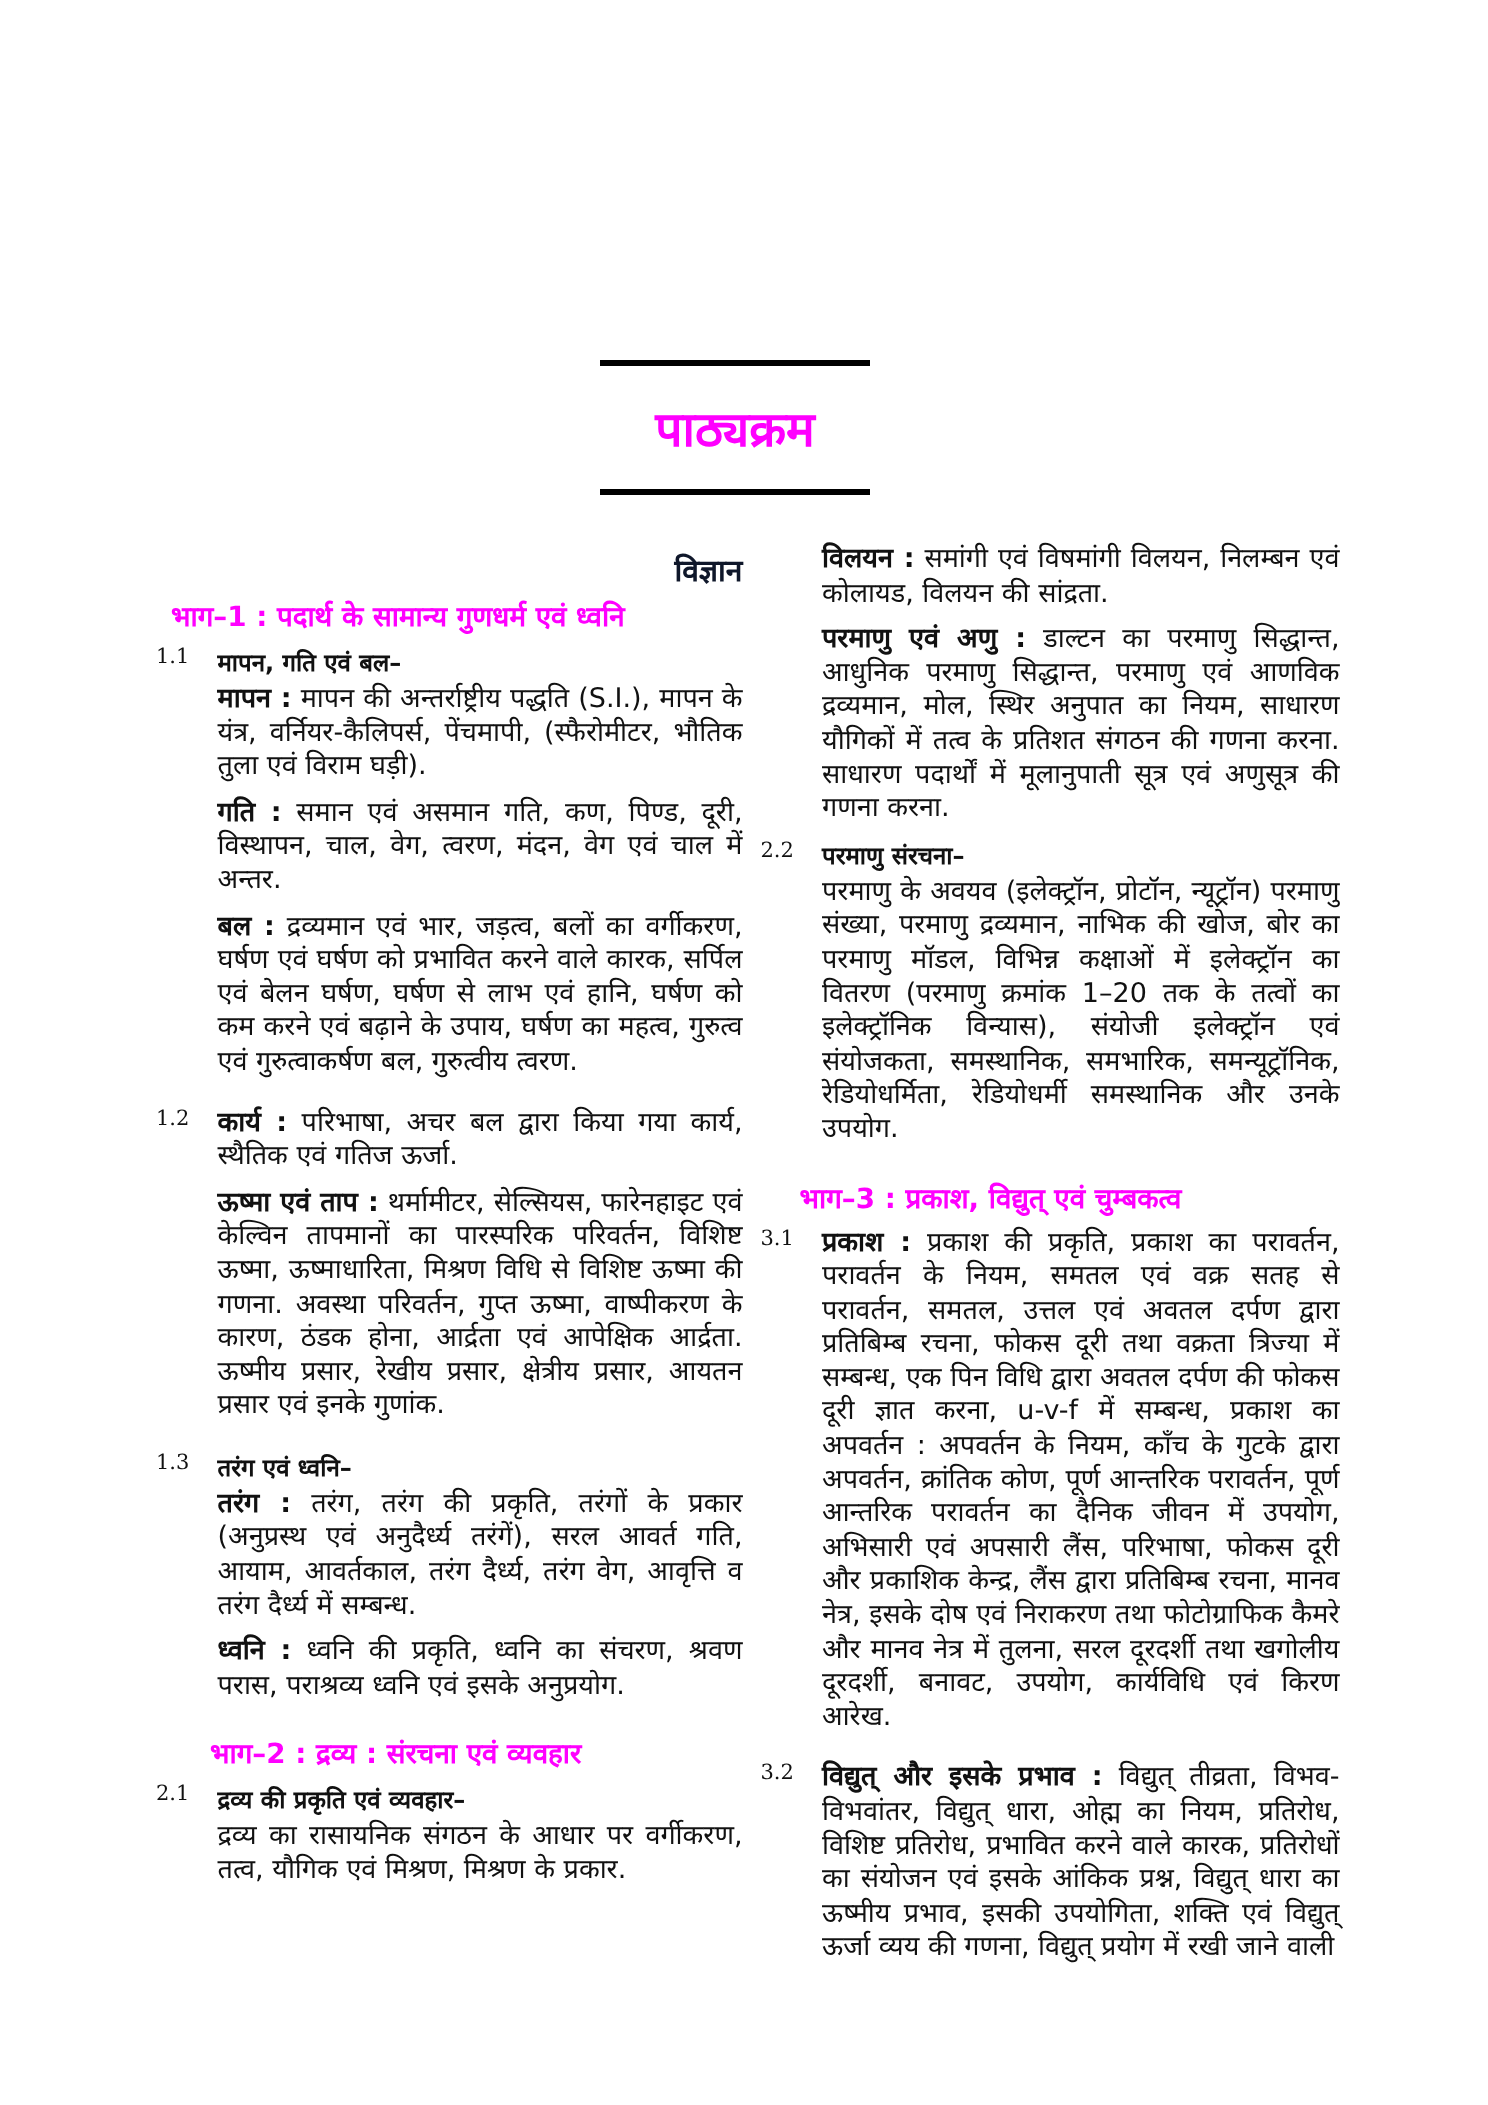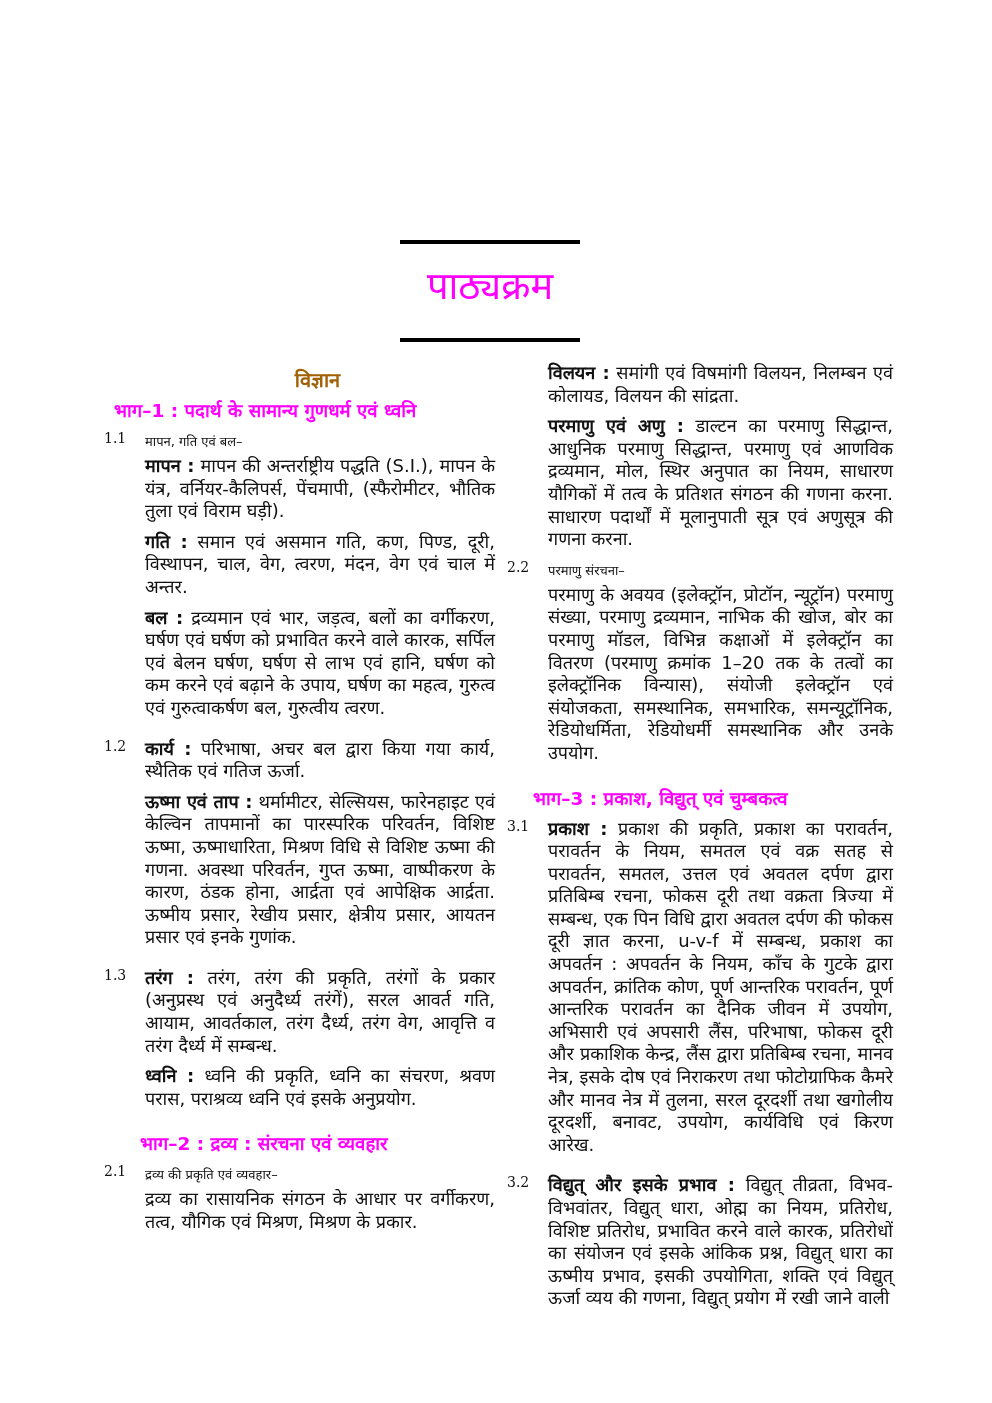--- a/index.html
+++ b/index.html
@@ -1,28 +1,28 @@
 <!DOCTYPE html>
 <html><head>
 <meta charset="utf-8">
 <style>
   html, body { margin: 0; padding: 0; background: #ffffff; }
   body { width: 992px; height: 1403px; position: relative; overflow: hidden;
          font-family: "DejaVu Sans", "Liberation Sans", sans-serif; color: #111; }
   .title-block { position: absolute; left: 400px; top: 240px; width: 180px; text-align: center; }
   .rule { height: 4px; background: #000; width: 180px; }
-  .title { color: #ff00ff; font-weight: normal; font-size: 38px; line-height: 84px; height: 94px; }
+  .title { color: #ff00ff; font-weight: bold; font-size: 32px; line-height: 84px; height: 82px; }
   .col { position: absolute; top: 362px; }
   .col-left { left: 100px; width: 395px; }
   .col-right { left: 503px; width: 390px; }
-  .h-subject { color: #a16207; font-weight: bold; font-size: 20px; text-align: center; margin: 4px 0 4px 40px; }
+  .h-subject { color: #0f172a; font-weight: bold; font-size: 20px; text-align: right; margin: 4px 0 4px 40px; }
   .h-part { color: #ff00ff; font-weight: bold; font-size: 18.5px; margin: 2px 0 8px 14px; white-space: nowrap; }
   .section { position: relative; padding-left: 45px; }
   .sec-num { position: absolute; left: 4px; top: 0; font-family: "DejaVu Serif", "Liberation Serif", serif; font-size: 14px; }
-  .sec-title { font-weight: normal; font-size: 13px; line-height: 23px; margin-bottom: 2px; }
+  .sec-title { font-weight: bold; font-size: 16px; line-height: 23px; margin-bottom: 2px; }
   .para { font-size: 18px; line-height: 22.6px; text-align: justify; margin: 0 0 8px 0; }
   .para b { font-weight: bold; }
   .gap { height: 10px; }
 </style>
 </head>
 <body>
 
 <div class="title-block">
   <div class="rule"></div>
   <div class="title">पाठ्यक्रम</div>
@@ -44,20 +44,21 @@
 
   <div class="section">
     <span class="sec-num">1.2</span>
     <p class="para"><b>कार्य :</b><span> परिभाषा, अचर बल द्वारा किया गया कार्य, स्थैतिक एवं गतिज ऊर्जा.</span></p>
     <p class="para"><b>ऊष्मा एवं ताप :</b><span> थर्मामीटर, सेल्सियस, फारेनहाइट एवं केल्विन तापमानों का पारस्परिक परिवर्तन, विशिष्ट ऊष्मा, ऊष्माधारिता, मिश्रण विधि से विशिष्ट ऊष्मा की गणना. अवस्था परिवर्तन, गुप्त ऊष्मा, वाष्पीकरण के कारण, ठंडक होना, आर्द्रता एवं आपेक्षिक आर्द्रता. ऊष्मीय प्रसार, रेखीय प्रसार, क्षेत्रीय प्रसार, आयतन प्रसार एवं इनके गुणांक.</span></p>
   </div>
   <div class="gap"></div>
 
   <div class="section">
     <span class="sec-num">1.3</span>
+    <div class="sec-title">तरंग एवं ध्वनि–</div>
     <p class="para"><b>तरंग :</b><span> तरंग, तरंग की प्रकृति, तरंगों के प्रकार (अनुप्रस्थ एवं अनुदैर्ध्य तरंगें), सरल आवर्त गति, आयाम, आवर्तकाल, तरंग दैर्ध्य, तरंग वेग, आवृत्ति व तरंग दैर्ध्य में सम्बन्ध.</span></p>
     <p class="para"><b>ध्वनि :</b><span> ध्वनि की प्रकृति, ध्वनि का संचरण, श्रवण परास, पराश्रव्य ध्वनि एवं इसके अनुप्रयोग.</span></p>
   </div>
   <div class="gap"></div>
 
   <div class="h-part" style="margin-left:40px">भाग–2 : द्रव्य : संरचना एवं व्यवहार</div>
   <div class="section">
     <span class="sec-num">2.1</span>
     <div class="sec-title">द्रव्य की प्रकृति एवं व्यवहार–</div>
     <p class="para"><span>द्रव्य का रासायनिक संगठन के आधार पर वर्गीकरण, तत्व, यौगिक एवं मिश्रण, मिश्रण के प्रकार.</span></p>

